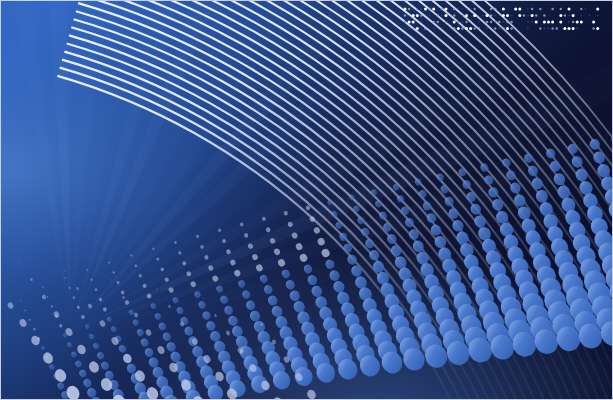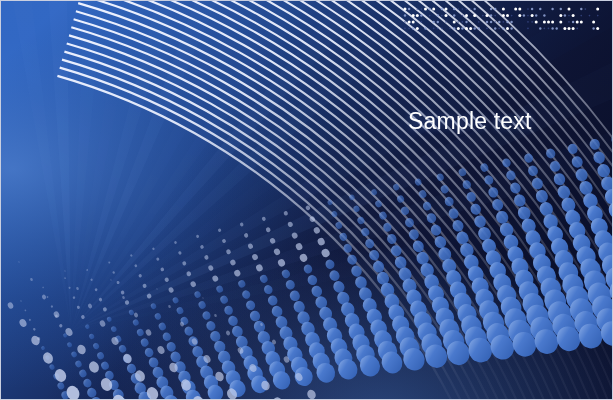--- a/index.html
+++ b/index.html
@@ -741,15 +741,14 @@
         <rect x="554.5" y="26.3" width="2.4" height="2.4" rx="1.2" fill="#93a6d8" opacity="0.85"></rect>
         <rect x="562.4" y="26.0" width="3.0" height="3.0" rx="1.5" fill="#ffffff" opacity="1"></rect>
         <rect x="566.5" y="26.0" width="3.0" height="3.0" rx="1.5" fill="#ffffff" opacity="1"></rect>
         <rect x="570.6" y="26.0" width="3.0" height="3.0" rx="1.5" fill="#ffffff" opacity="1"></rect>
         <rect x="575.4" y="26.6" width="1.7" height="1.7" rx="0.8" fill="#3d4f8e" opacity="0.7"></rect>
         <rect x="591.4" y="26.3" width="2.4" height="2.4" rx="1.2" fill="#93a6d8" opacity="0.85"></rect>
         <rect x="595.2" y="26.0" width="3.0" height="3.0" rx="1.5" fill="#ffffff" opacity="1"></rect>
       </g>
   </svg>
 
-  <div id="sample-text">Sample text</div>
 
 </div>
 
 </body></html>

